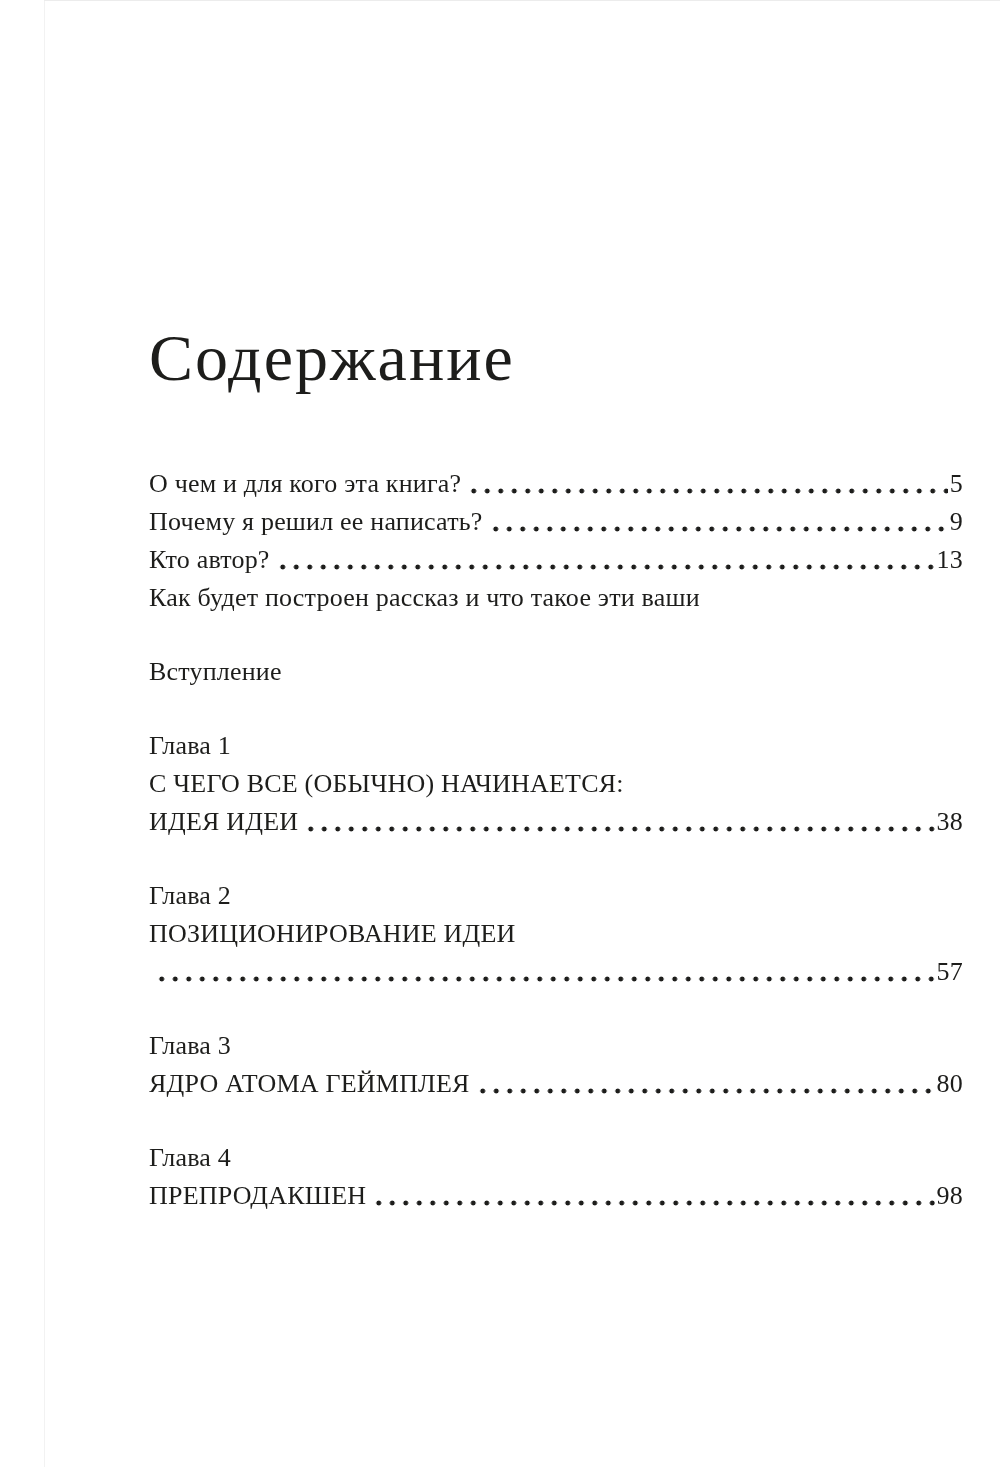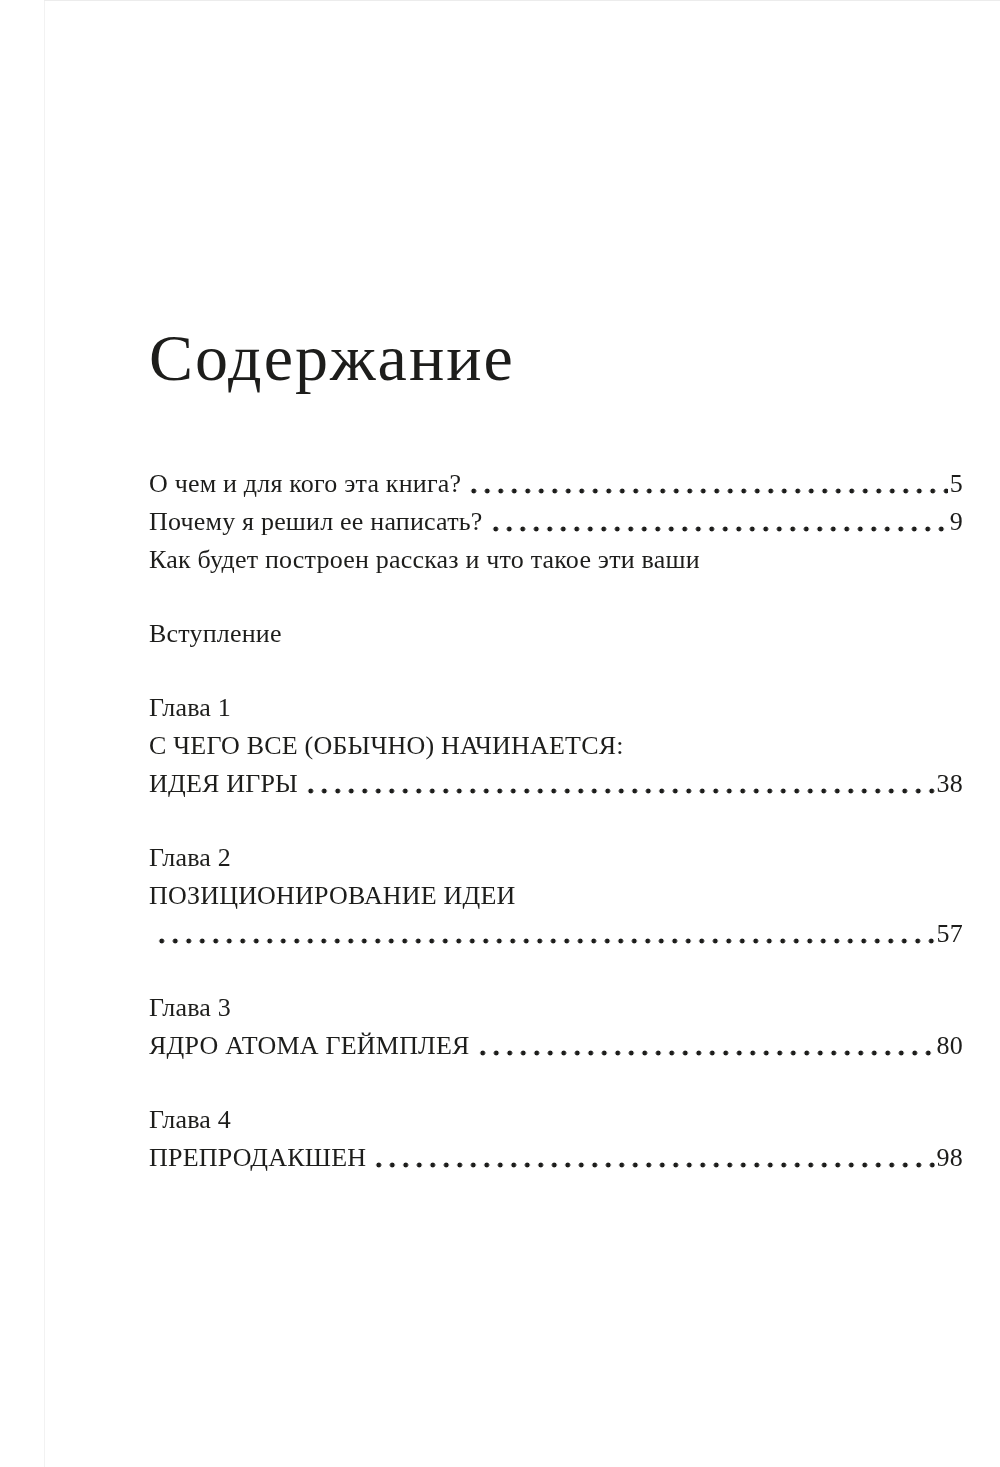--- a/index.html
+++ b/index.html
@@ -64,34 +64,41 @@
     </div>
 
     <div class="entry">
       <div class="line">
         <span class="t">Почему я решил ее написать?</span>
         <span class="leader"></span>
         <span class="pg">9</span>
       </div>
     </div>
 
+    <div class="entry">
+      <div class="line">
+        <span class="t">Кто автор?</span>
+        <span class="leader"></span>
+        <span class="pg">13</span>
+      </div>
+    </div>
 
     <div class="entry">
       <div class="plain">Как будет построен рассказ и что такое эти ваши</div>
     </div>
 
     <div class="entry group">
       <div class="label">Вступление</div>
     </div>
 
     <div class="entry group">
       <div class="label">Глава 1</div>
       <div class="plain">С ЧЕГО ВСЕ (ОБЫЧНО) НАЧИНАЕТСЯ:</div>
       <div class="line">
-        <span class="t">ИДЕЯ ИГРЫ</span>
+        <span class="t">ИДЕЯ ИДЕИ</span>
         <span class="leader"></span>
         <span class="pg">38</span>
       </div>
     </div>
 
     <div class="entry group">
       <div class="label">Глава 2</div>
       <div class="plain">ПОЗИЦИОНИРОВАНИЕ ИДЕИ</div>
       <div class="line">
         <span class="leader"></span>

